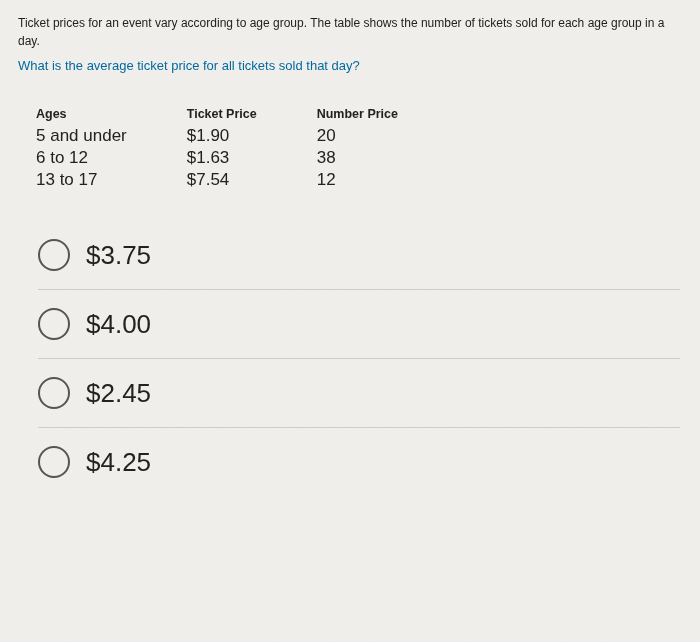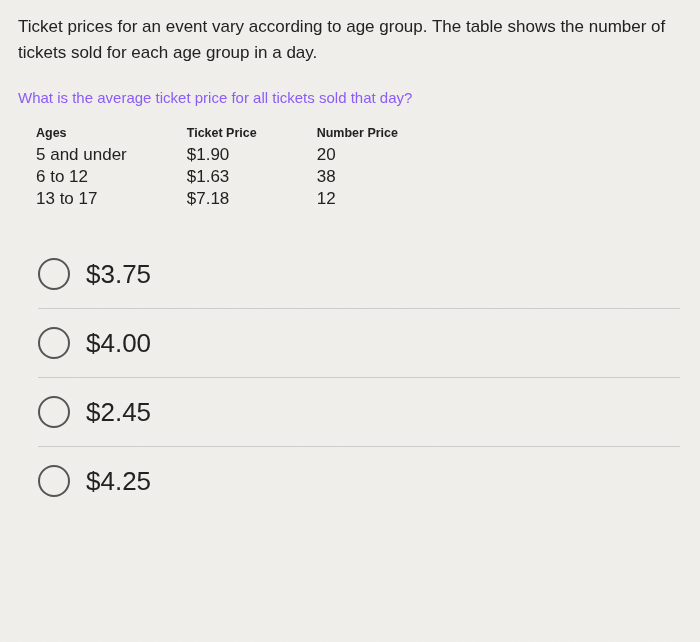--- a/index.html
+++ b/index.html
@@ -36,31 +36,31 @@
       z-index: 0;
     }
 
     .page-content {
       position: relative;
       z-index: 1;
       padding: 14px 20px 10px 18px;
     }
 
     .intro-text {
-      font-size: 17px;
+      font-size: 12px;
       line-height: 1.5;
       color: #222;
-      margin-bottom: 24px;
+      margin-bottom: 8px;
       max-width: 680px;
     }
 
     .question-text {
-      font-size: 15px;
-      color: #8b5cf6;
-      margin-bottom: 20px;
+      font-size: 13px;
+      color: #0369a1;
+      margin-bottom: 34px;
     }
 
     .table-container {
       margin-left: 18px;
       margin-bottom: 30px;
     }
 
     table {
       border-collapse: collapse;
     }
@@ -139,21 +139,21 @@
             <td>$1.90</td>
             <td>20</td>
           </tr>
           <tr>
             <td>6 to 12</td>
             <td>$1.63</td>
             <td>38</td>
           </tr>
           <tr>
             <td>13 to 17</td>
-            <td>$7.18</td>
+            <td>$7.54</td>
             <td>12</td>
           </tr>
         </tbody>
     </table>
   </div>
 
   <div class="options-container">
 
   <div class="option-row">
         <div class="radio-circle"></div>

